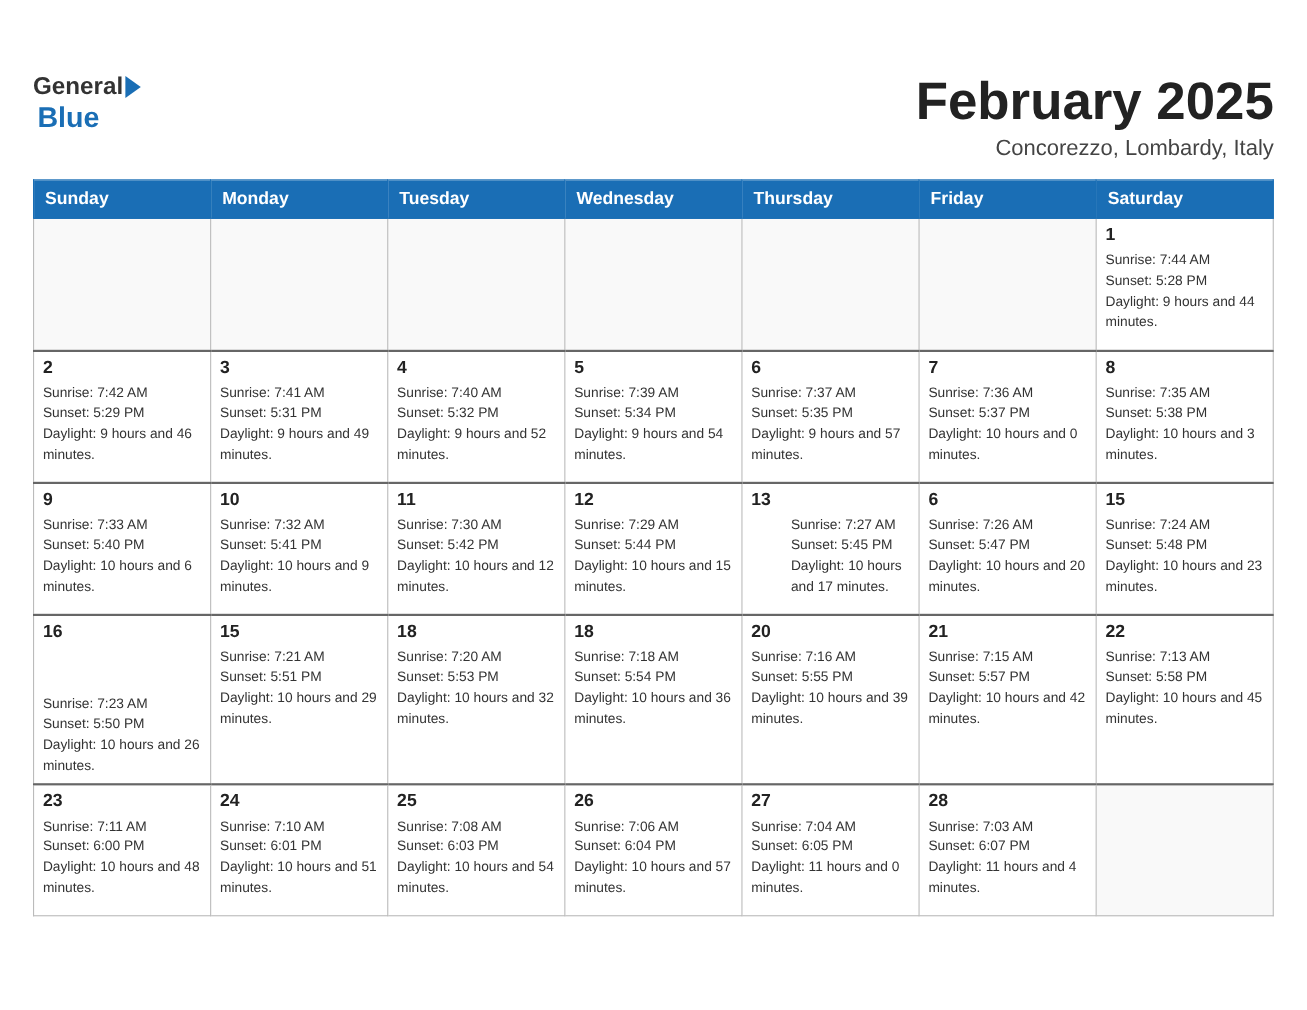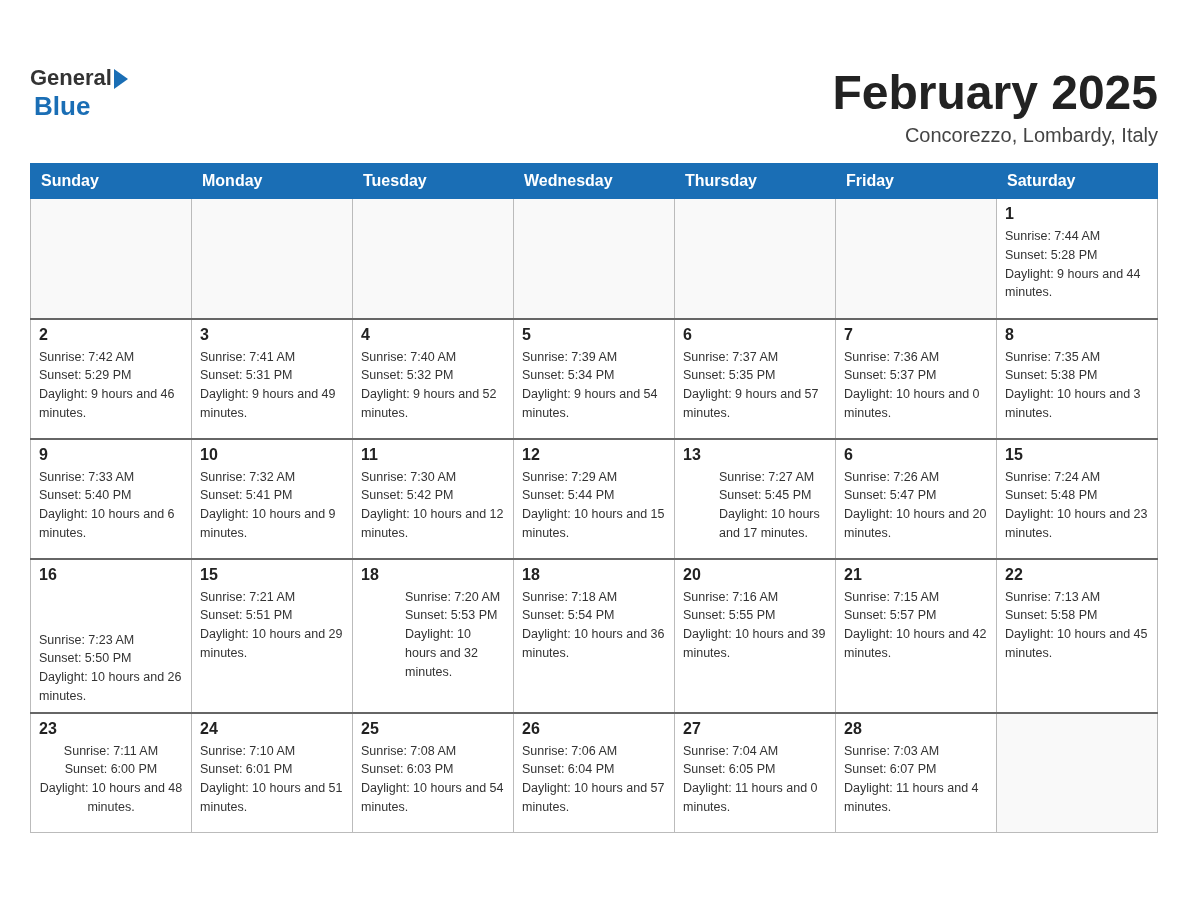--- a/index.html
+++ b/index.html
@@ -240,21 +240,21 @@
 Daylight: 10 hours and 26 minutes.</div>
         </td>
         <td>
           <div class="day-number">15</div>
           <div class="day-info" style="white-space: pre-line;">Sunrise: 7:21 AM
 Sunset: 5:51 PM
 Daylight: 10 hours and 29 minutes.</div>
         </td>
         <td>
           <div class="day-number">18</div>
-          <div class="day-info" style="white-space: pre-line; margin-left: 44px;">Sunrise: 7:20 AM
+          <div class="day-info" style="white-space: pre-line;">Sunrise: 7:20 AM
 Sunset: 5:53 PM
 Daylight: 10 hours and 32 minutes.</div>
         </td>
         <td>
           <div class="day-number">18</div>
           <div class="day-info" style="white-space: pre-line;">Sunrise: 7:18 AM
 Sunset: 5:54 PM
 Daylight: 10 hours and 36 minutes.</div>
         </td>
         <td>
@@ -272,21 +272,21 @@
         <td>
           <div class="day-number">22</div>
           <div class="day-info" style="white-space: pre-line;">Sunrise: 7:13 AM
 Sunset: 5:58 PM
 Daylight: 10 hours and 45 minutes.</div>
         </td>
       </tr>
       <tr class="row-divider">
         <td>
           <div class="day-number">23</div>
-          <div class="day-info" style="white-space: pre-line; text-align: center;">Sunrise: 7:11 AM
+          <div class="day-info" style="white-space: pre-line;">Sunrise: 7:11 AM
 Sunset: 6:00 PM
 Daylight: 10 hours and 48 minutes.</div>
         </td>
         <td>
           <div class="day-number">24</div>
           <div class="day-info" style="white-space: pre-line;">Sunrise: 7:10 AM
 Sunset: 6:01 PM
 Daylight: 10 hours and 51 minutes.</div>
         </td>
         <td>

